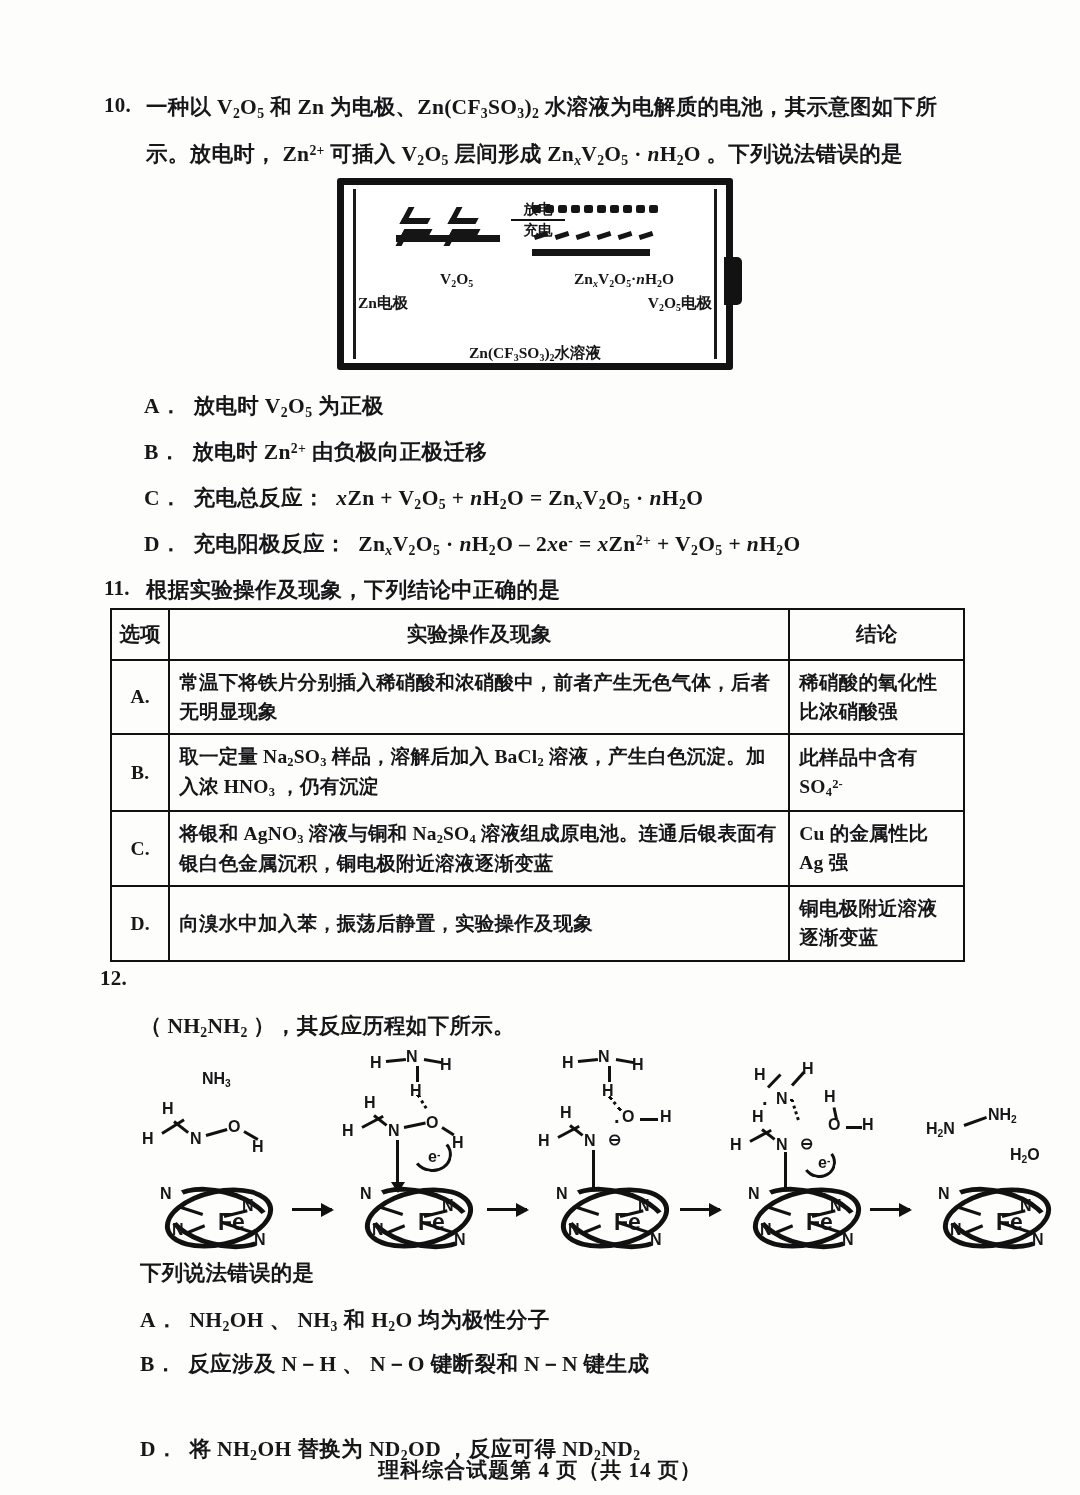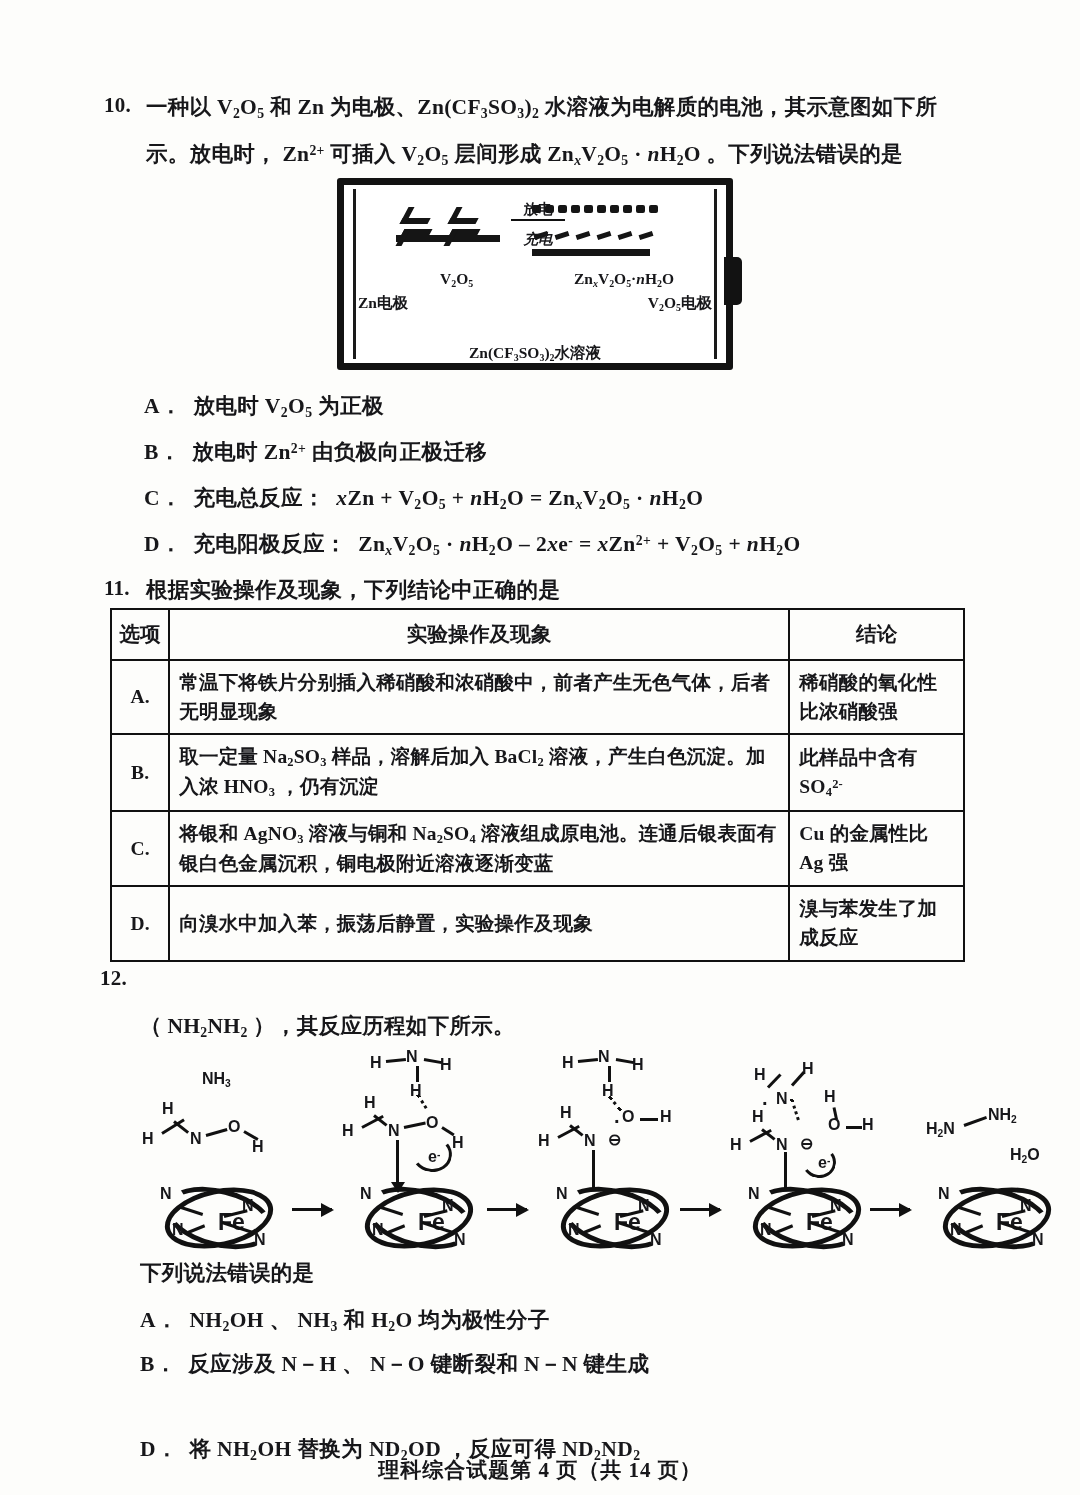--- a/index.html
+++ b/index.html
@@ -94,21 +94,21 @@
     position: absolute;
     left: 167px;
     top: 16px;
     width: 54px;
     text-align: center;
     font-weight: bold;
     font-size: 14.5px;
     line-height: 1.18;
   }
   .bat-arrow .top { border-bottom: 2.5px solid #111; padding-bottom: 1px; display:block;}
-  .bat-arrow .bot { display:block; padding-top:10px;font-style:italic; }
+  .bat-arrow .bot { display:block; padding-top:1px; }
 
   
   .layer {
     position: absolute;
     height: 7px;
     background: #151515;
   }
   .chev {
     position: absolute;
     width: 22px; height: 11px;
@@ -347,21 +347,21 @@
         <td class="col-con">此样品中含有 SO<sub>4</sub><sup>2-</sup></td>
       </tr>
       <tr>
         <td class="col-opt">C.</td>
         <td class="col-mid">将银和 AgNO<sub>3</sub> 溶液与铜和 Na<sub>2</sub>SO<sub>4</sub> 溶液组成原电池。连通后银表面有银白色金属沉积，铜电极附近溶液逐渐变蓝</td>
         <td class="col-con">Cu 的金属性比 Ag 强</td>
       </tr>
       <tr>
         <td class="col-opt">D.</td>
         <td class="col-mid">向溴水中加入苯，振荡后静置，实验操作及现象</td>
-        <td class="col-con">溴与苯发生了加成反应</td>
+        <td class="col-con">铜电极附近溶液逐渐变蓝</td>
       </tr>
     </tbody>
   </table>
 
   <div class="q-num" style="left:100px; top:966px;">12.</div>
   <div class="q-line" style="left:140px; top:1011px;">（ NH<sub>2</sub>NH<sub>2</sub> ），其反应历程如下所示。</div>
 
   <div class="mech">
 
     <div class="unit" style="left:0px;">

